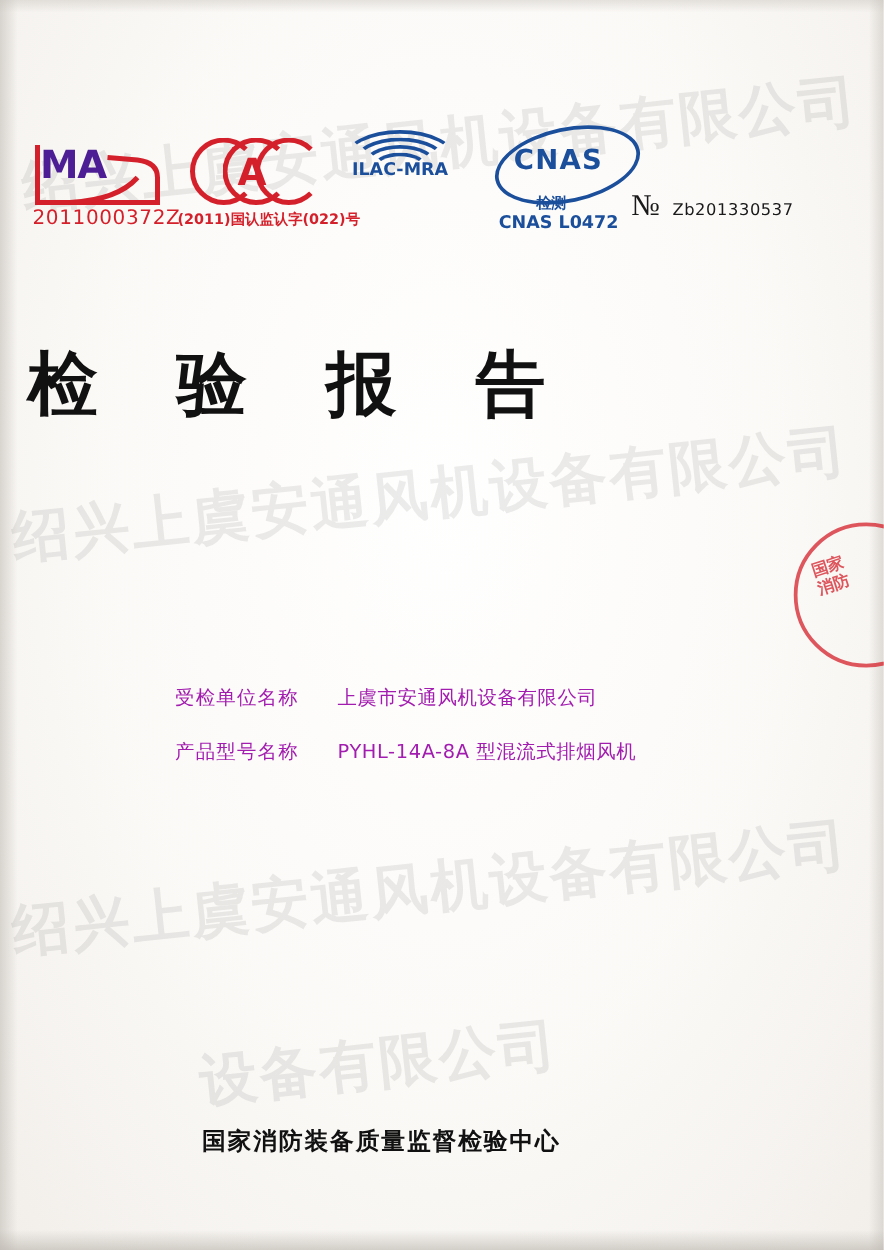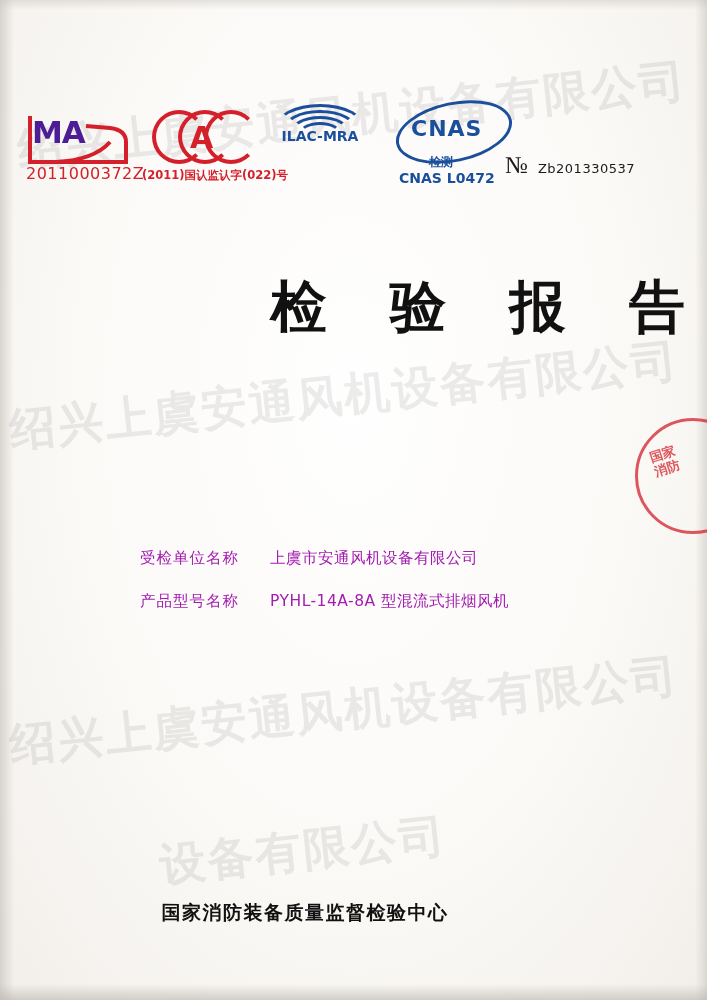--- a/index.html
+++ b/index.html
@@ -232,21 +232,21 @@
     color: #1a1a1a;
     letter-spacing: 0.5px;
   }
 
   
   .doc-title {
     position: absolute;
     top: 270px;
     left: 0;
     width: 707px;
-    text-align: right;
+    text-align: left;
     font-family: "DejaVu Sans", sans-serif;
     font-weight: 700;
     font-size: 56px;
     letter-spacing: 22px;
     text-indent: 22px;
     color: #111111;
     z-index: 6;
   }
 
   

